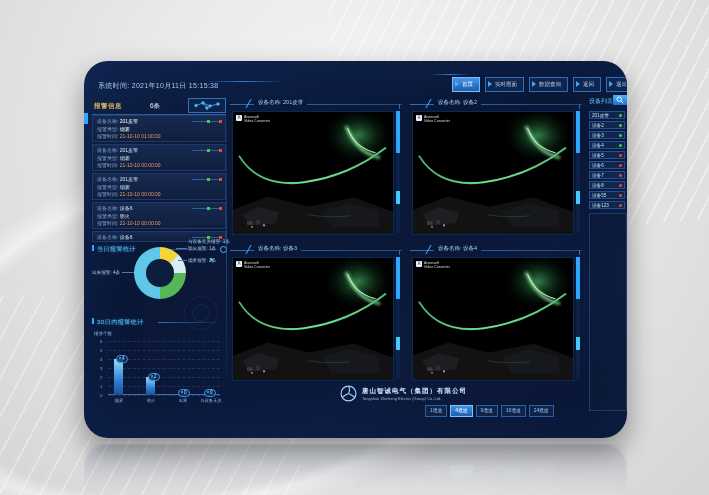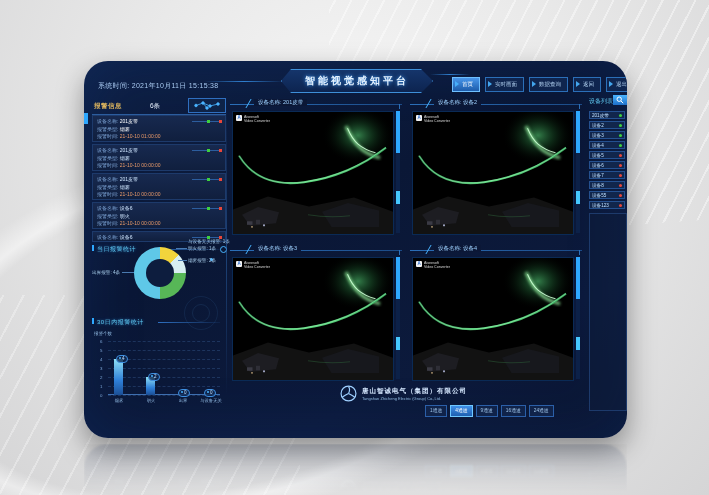--- a/index.html
+++ b/index.html
@@ -168,23 +168,20 @@
   <div class="streaks"></div>
   <div class="streaks2"></div>
   <div class="swoosh"></div>
 
   <div class="screen">
     <div class="edge-tab"></div>
 
     <div class="sys-time">系统时间: 2021年10月11日 15:15:38</div>
     <div class="hline hl-left"></div>
     <div class="hline hl-right"></div>
-    <div class="title-frame">
-      <span>智能视觉感知平台</span>
-    </div>
     <div class="nav">
       <div class="nav-btn active">首页</div>
       <div class="nav-btn">实时画面</div>
       <div class="nav-btn">数据查询</div>
       <div class="nav-btn">返回</div>
       <div class="nav-btn">退出系统</div>
     </div>
 
     <div class="left-panel">
       <div class="lp-header">

